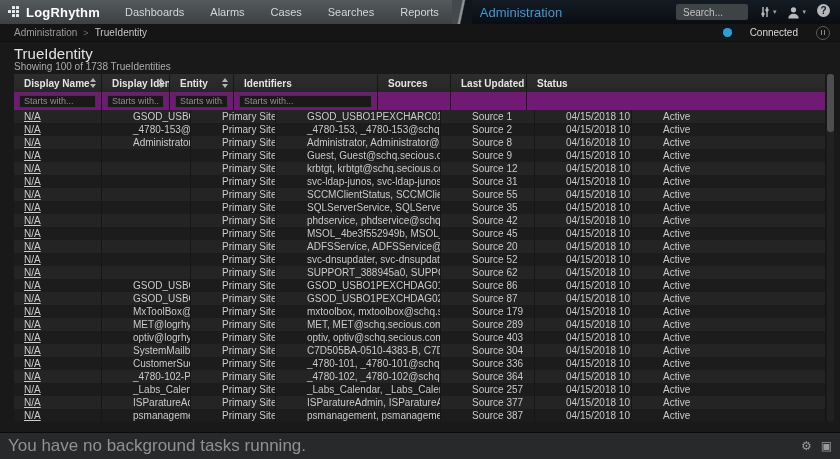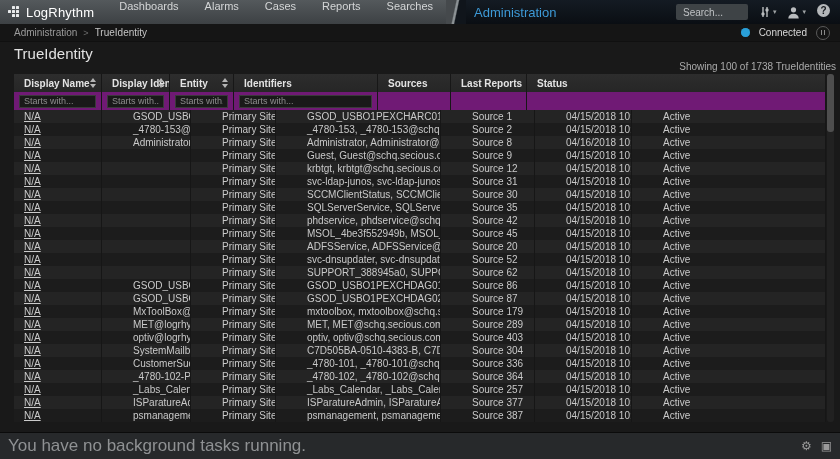--- a/index.html
+++ b/index.html
@@ -9,22 +9,22 @@
   
   .topbar { height:24px; display:flex; align-items:stretch;
             background:linear-gradient(180deg,#141b23,#0a0e13); }
   .topbar-left { display:flex; align-items:stretch;
                  background:linear-gradient(180deg,#54595c,#3d4144); }
   .brand { display:flex; align-items:center; gap:6px; padding:0 12px 0 8px; }
   .logo-dots { display:grid; grid-template-columns:repeat(3,4px);
                grid-template-rows:repeat(3,4px); }
   .logo-dots i { width:2.5px; height:2.5px; background:#e8eaeb; border-radius:0.5px; }
   .logo-dots i.off { background:transparent; }
-  .brand-text { color:#ffffff; font-size:13px; font-weight:normal; letter-spacing:.2px; }
-  .nav { display:flex; align-items:flex-start; }
+  .brand-text { color:#ffffff; font-size:13px; font-weight:bold; letter-spacing:.2px; }
+  .nav { display:flex; align-items:center; }
   .nav-item { display:flex; align-items:center; padding:0 13px; font-size:11px;
               color:#d4d6d7; cursor:pointer; }
   .slash { width:20px;
            background:linear-gradient(102deg,#45494c 0%,#45494c 40%,#8b9194 45%,
                       #8b9194 50%,#10151b 55%,#10151b 100%); }
   .topbar-right { flex:1; display:flex; align-items:center; }
   .active-section { color:#3d9ad7; font-size:13px; padding-left:8px; }
   .top-controls { margin-left:auto; display:flex; gap:11px;
                   padding-right:10px; }
   .search-box { width:72px; height:16px; background:#3e4346; border-radius:2px;
@@ -36,34 +36,34 @@
                  color:#14181c; font-size:10px; font-weight:bold; display:flex;
                  align-items:center; justify-content:center; }
 
   
   .crumb-bar { height:18px; background:#151515; display:flex; align-items:center;
                padding:0 10px 0 14px; font-size:10px; color:#9b9b9b;
                border-bottom:1px solid #101010; }
   .crumb-link { color:#9b9b9b; cursor:pointer; }
   .crumb-sep { margin:0 6px; color:#6d6d6d; font-size:9px; }
   .crumb-current { color:#c4c4c4; }
-  .crumb-right { margin-left:auto; display:flex; align-items:center; gap:9px; }
+  .crumb-right { margin-left:auto; display:flex; align-items:center; gap:18px; }
   .conn-dot { width:9px; height:9px; border-radius:50%; background:#2a9fd8;
               box-shadow:0 0 3px #2a9fd8 inset; }
   .conn-label { color:#d8d8d8; }
   .pause-btn { width:14px; height:14px; border-radius:50%; border:1px solid #5a5a5a;
                display:flex; align-items:center; justify-content:center; gap:1.5px;
                cursor:pointer; }
   .pause-btn i { width:1.5px; height:5px; background:#8a8a8a; }
 
   
   .content { height:390px; position:relative; background:#191919; }
   .page-title { margin:0 0 0 14px; padding-top:4px; font-size:15px; font-weight:normal;
                 color:#e2e2e2; line-height:16px; }
-  .page-summary { margin:0 4px 2px 14px; font-size:10px; color:#ababab; line-height:10px;text-align:right; }
+  .page-summary { margin:0 4px 2px 14px; font-size:10px; color:#ababab; line-height:10px; }
 
   .lr-table { margin:0 14px; width:812px; font-size:10px; }
   .t-row { display:grid; grid-template-columns:88px 68px 64px 144px 73px 76px 1fr; }
   .thead { background:linear-gradient(180deg,#2d2d2d,#262626); }
   .th { position:relative; height:18px; display:flex; align-items:center;
         padding:0 8px 0 10px; color:#e3e3e3; font-weight:bold;
         border-right:1px solid #171717; white-space:nowrap; overflow:hidden; }
   .sort-icon { position:absolute; right:5px; top:4px; display:flex;
                flex-direction:column; align-items:center; cursor:pointer; }
   .sort-icon .tri { width:0; height:0; border-left:3px solid transparent;
@@ -114,22 +114,22 @@
           <i class="off"></i>
           <i></i>
           <i></i>
       </span>
       <span class="brand-text">LogRhythm</span>
     </div>
     <div class="nav">
         <div class="nav-item">Dashboards</div>
         <div class="nav-item">Alarms</div>
         <div class="nav-item">Cases</div>
+        <div class="nav-item">Searches</div>
         <div class="nav-item">Reports</div>
-        <div class="nav-item">Searches</div>
       </div>
     <div class="slash"></div>
   </div>
   <div class="topbar-right">
     <span class="active-section">Administration</span>
     <div class="top-controls">
       <div class="search-box">
         <span>Search...</span>
       </div>
       <div class="icon-btn">
@@ -194,21 +194,21 @@
             <i class="tri down"></i>
           </span>
         </div>
         <div class="th">
           <span>Identifiers</span>
         </div>
         <div class="th">
           <span>Sources</span>
         </div>
         <div class="th">
-          <span>Last Reports</span>
+          <span>Last Updated</span>
         </div>
         <div class="th">
           <span>Status</span>
         </div>
       </div>
     <div class="t-row filter-row">
         <div class="fcell">
           <input placeholder="Starts with..." style="">
         </div>
         <div class="fcell">
@@ -277,21 +277,21 @@
           <div class="td">svc-ldap-junos, svc-ldap-junos@schq.secious...</div>
           <div class="td">Source 31</div>
           <div class="td">04/15/2018 10:23:03 pm</div>
           <div class="td">Active</div>
         </div>
         <div class="t-row data">
           <div class="td"><span class="na-link">N/A</span></div>
           <div class="td"></div>
           <div class="td">Primary Site</div>
           <div class="td">SCCMClientStatus, SCCMClientStatus@schq...</div>
-          <div class="td">Source 30</div>
+          <div class="td">Source 55</div>
           <div class="td">04/15/2018 10:23:03 pm</div>
           <div class="td">Active</div>
         </div>
         <div class="t-row data">
           <div class="td"><span class="na-link">N/A</span></div>
           <div class="td"></div>
           <div class="td">Primary Site</div>
           <div class="td">SQLServerService, SQLServerService@schq...</div>
           <div class="td">Source 35</div>
           <div class="td">04/15/2018 10:23:03 pm</div>

